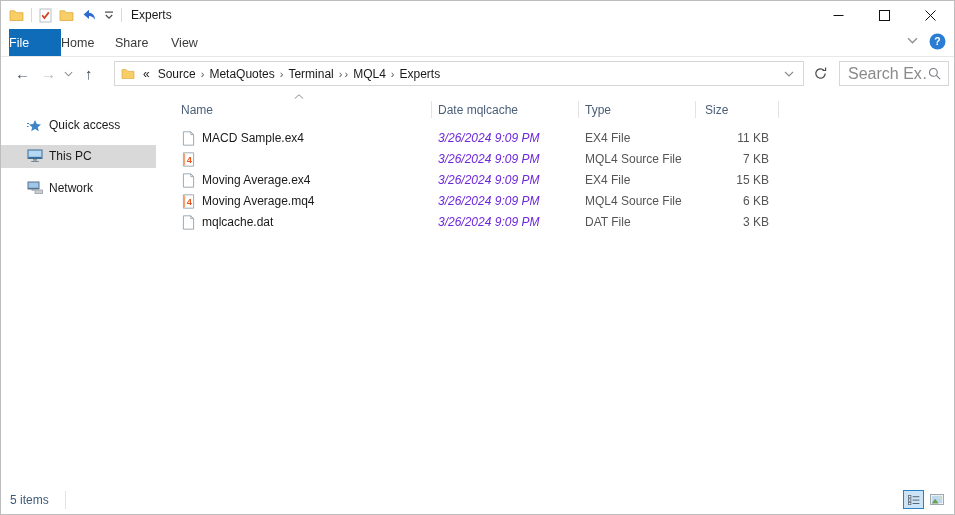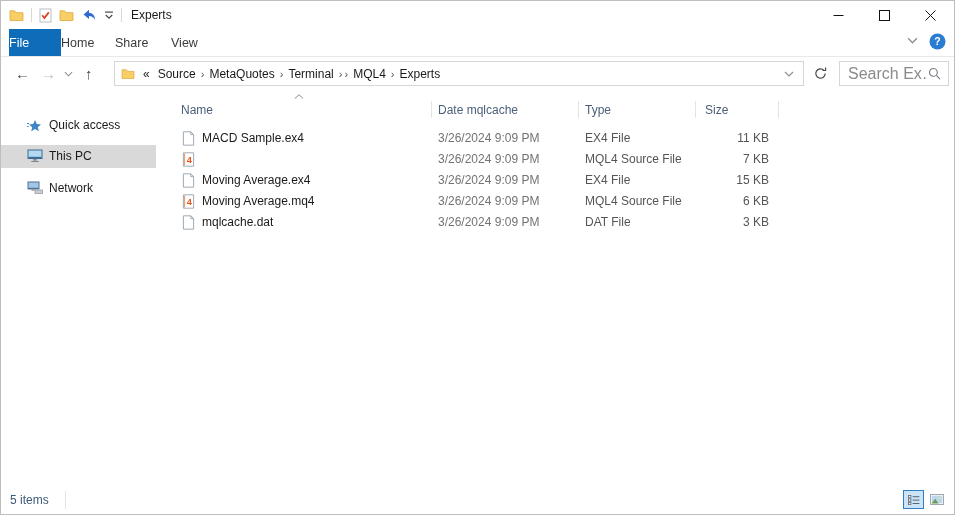--- a/index.html
+++ b/index.html
@@ -49,21 +49,21 @@
   .side-label{position:absolute;left:48px;top:0;height:23px;line-height:23px;}
 
   
   .filearea{position:absolute;top:90px;left:160px;right:0;bottom:28px;}
   .hdr-label{position:absolute;top:7px;height:24px;line-height:24px;color:#4a5e78;cursor:default;}
   .hdr-sep{position:absolute;top:10px;width:1px;height:17px;background:#e3e3e3;cursor:col-resize;}
   .sort-caret{position:absolute;left:133px;top:3px;}
   .row{position:absolute;left:0;right:0;height:21px;line-height:21px;cursor:default;}
   .row .fic{position:absolute;left:21px;top:3px;}
   .c-name{position:absolute;left:41px;}
-  .c-date{position:absolute;left:277px;color:#737373;}
+  .c-date{position:absolute;left:277px;color:#6d28d9;font-style:italic;}
   .c-type{position:absolute;left:424px;color:#555;}
   .c-size{position:absolute;left:504px;width:104px;text-align:right;color:#555;}
 
   
   .statusbar{position:absolute;bottom:0;left:0;right:0;height:28px;background:#fff;}
   .status-count{position:absolute;left:9px;top:0;height:28px;line-height:28px;color:#3e5a78;}
   .status-sep{position:absolute;left:64px;top:5px;width:1px;height:18px;background:#e3e3e3;}
   .view-btns{position:absolute;right:7px;top:4px;display:flex;gap:2px;}
   .view-btn{width:21px;height:19px;display:flex;align-items:center;justify-content:center;box-sizing:border-box;border:1px solid transparent;}
   .view-btn.selected{background:#cbe4f7;border:1px solid #2f80c3;}

